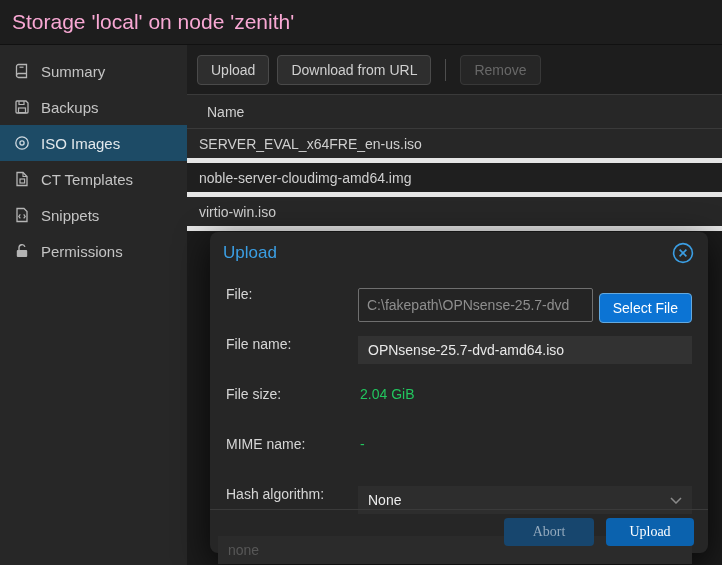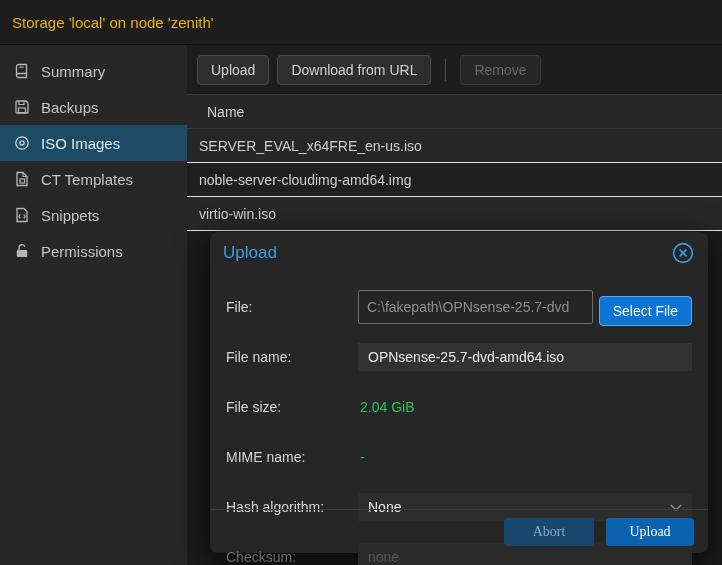--- a/index.html
+++ b/index.html
@@ -13,22 +13,22 @@
   }
 
   
   .app-header {
     height: 45px;
     background: #1d1d1d;
     border-bottom: 1px solid #111;
     display: flex;
     align-items: center;
     padding-left: 12px;
-    font-size: 15px;
-    color: #eab308;
+    font-size: 21px;
+    color: #f9a8d4;
   }
 
   
   .sidebar {
     position: absolute;
     top: 45px; left: 0; bottom: 0;
     width: 220px;
     background: #272727;
     border-right: 1px solid #3a3a3a;
     padding-top: 8px;
@@ -92,21 +92,21 @@
     color: #cfcfcf;
   }
   .table-row {
     height: 34px;
     display: flex;
     align-items: center;
     padding-left: 12px;
     font-size: 14px;
     color: #cfcfcf;
     background: #272727;
-    border-bottom: 1px solid #e5e5e5;
+    border-bottom: 5px solid #e5e5e5;
     cursor: pointer;
   }
   .table-row.alt { background: #1f1f1f; }
 
   
   .dialog {
     position: absolute;
     left: 210px; top: 232px;
     width: 498px; height: 321px;
     background: #262626;
@@ -125,21 +125,21 @@
   .dialog-close {
     width: 24px; height: 24px;
     background: none; border: none;
     color: #3b9ee3;
     cursor: pointer;
     display: flex; align-items: center; justify-content: center;
   }
   .dialog-body { padding: 12px 16px 0 8px; }
   .form-row {
     display: flex;
-    align-items: center;
+    align-items: flex-start;
     height: 42px;
     margin-bottom: 8px;
   }
   .form-label {
     width: 140px;
     flex-shrink: 0;
     padding-left: 8px;
     font-size: 14px;
     color: #d6d6d6;
   }
@@ -373,21 +373,20 @@
           <span class="chev">
             <svg width="12" height="7" viewBox="0 0 12 7">
                 <path d="M1 1l5 5 5-5" fill="none" stroke="currentColor" stroke-width="1.5"></path>
               </svg>
           </span>
         </div>
       </div>
     </div>
 
     <div class="form-row">
-      <span class="form-label dim">Checksum:</span>
       <div class="form-field">
         <input class="text-input" type="text" disabled="" placeholder="none" style="">
       </div>
     </div>
   </div>
 
   <div class="dialog-footer">
     <button class="abort-btn">Abort</button>
     <button class="upload-btn">Upload</button>
   </div>

